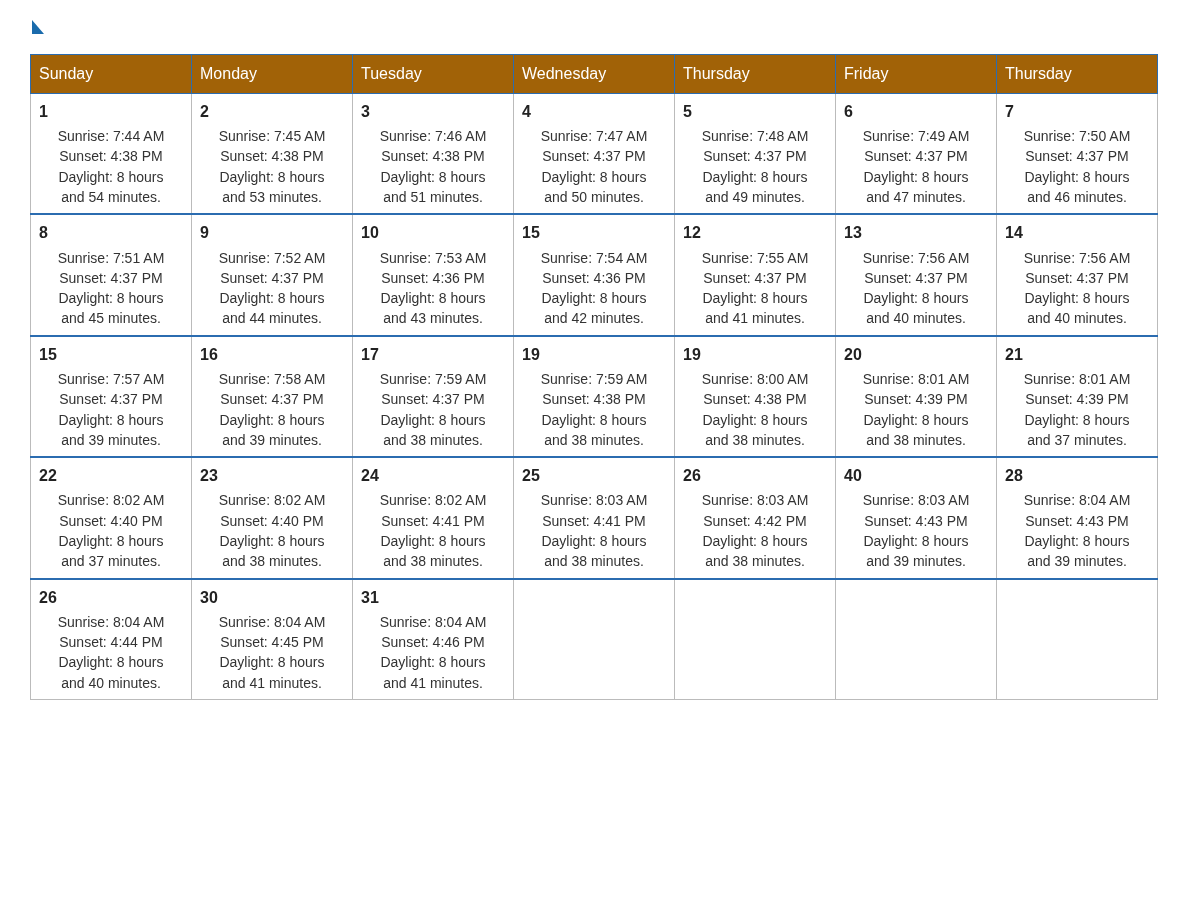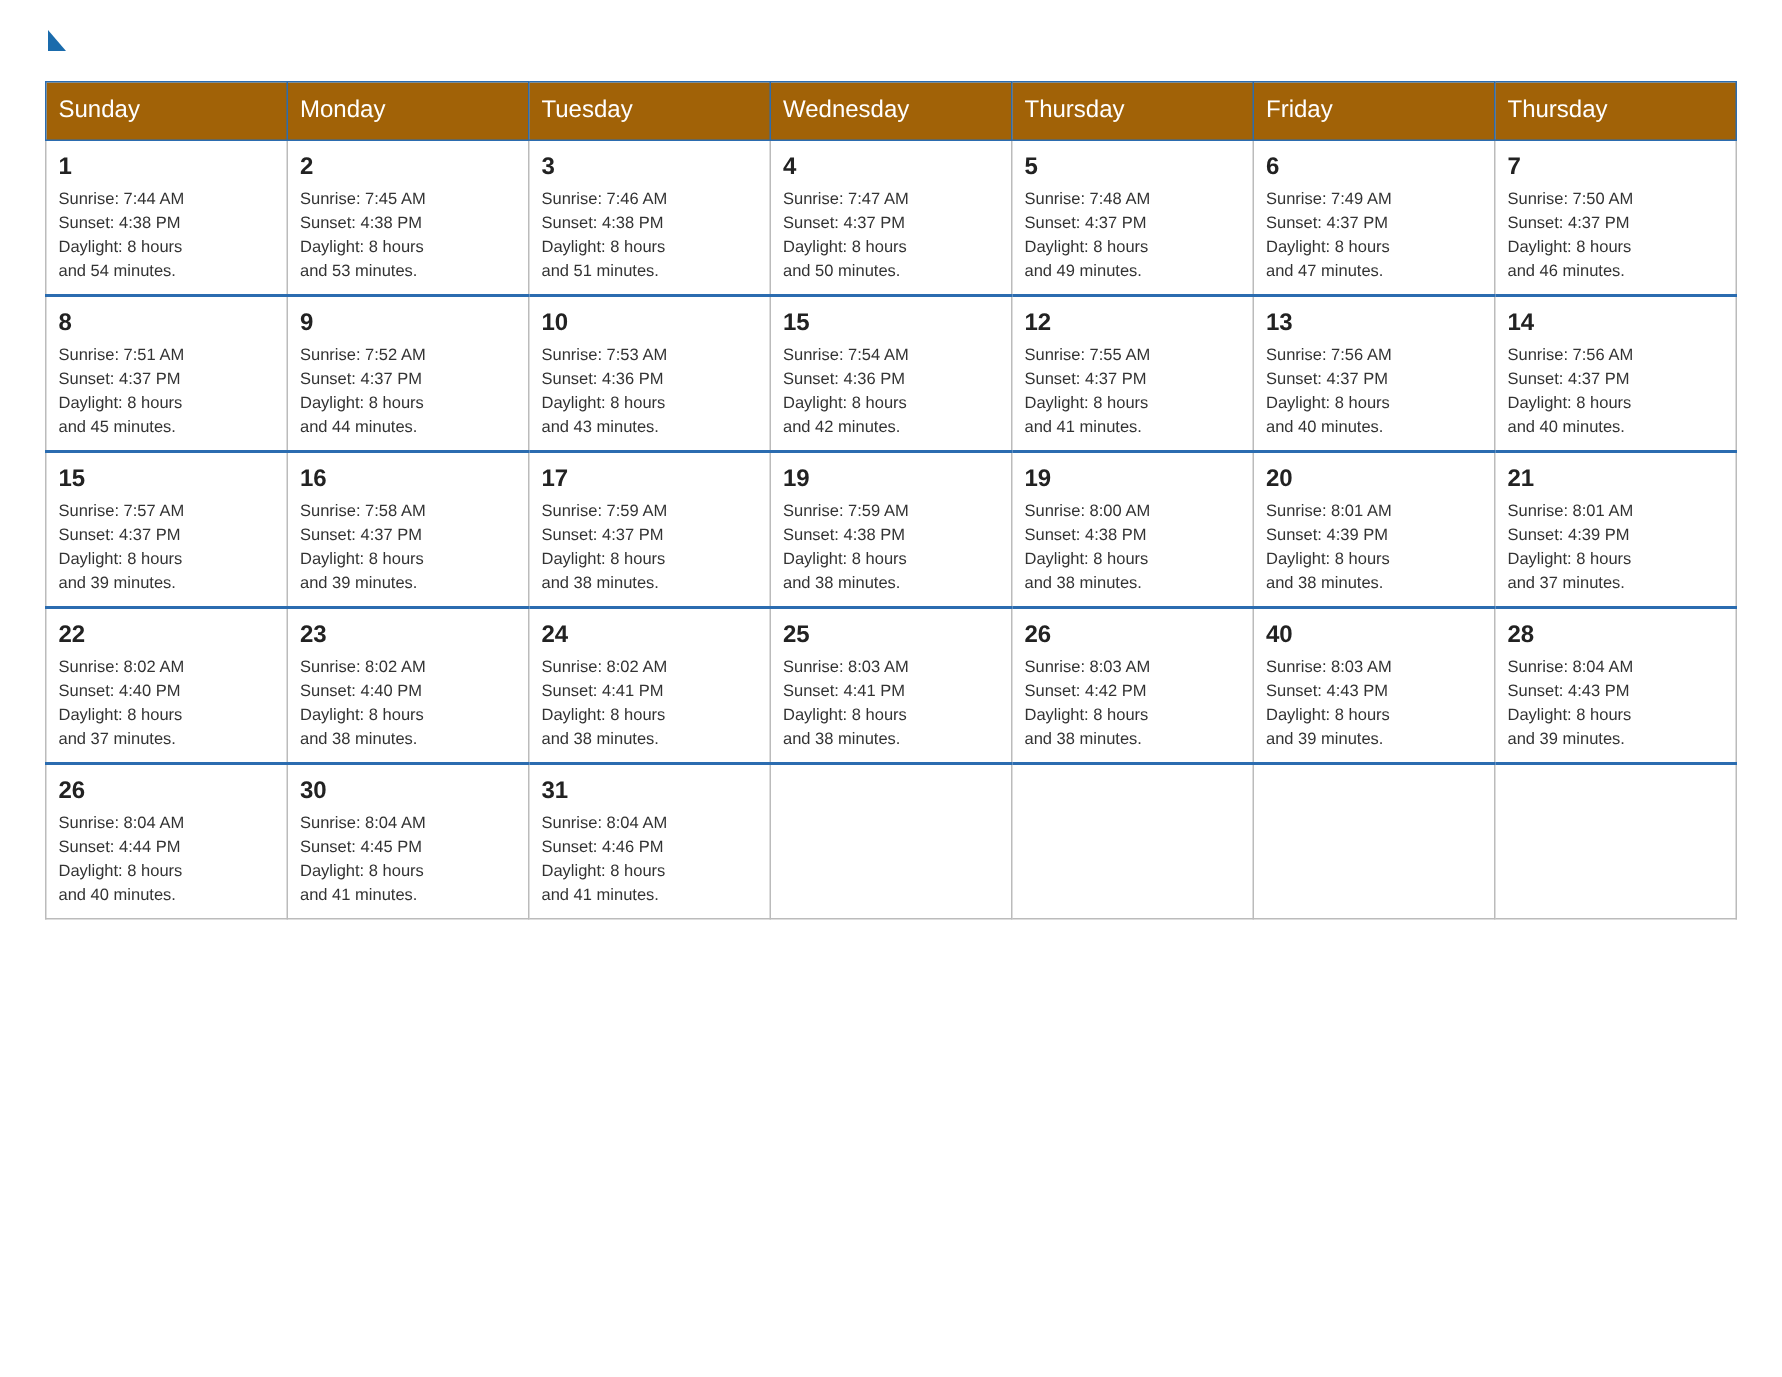--- a/index.html
+++ b/index.html
@@ -88,22 +88,23 @@
       line-height: 1.45;
     }
     .day-number {
       font-size: 16px;
       font-weight: bold;
       color: #222;
       display: block;
       margin-bottom: 3px;
     }
     .day-info {
-      font-size: 11px;
+      font-size: 14px;
       color: #333;
+      text-align: center;
     }
     .empty-cell {
       background: #fff;
     }
     .row-separator td {
       border-top: 2px solid #2b6cb0;
     }
   </style>
 </head>
 <body>

